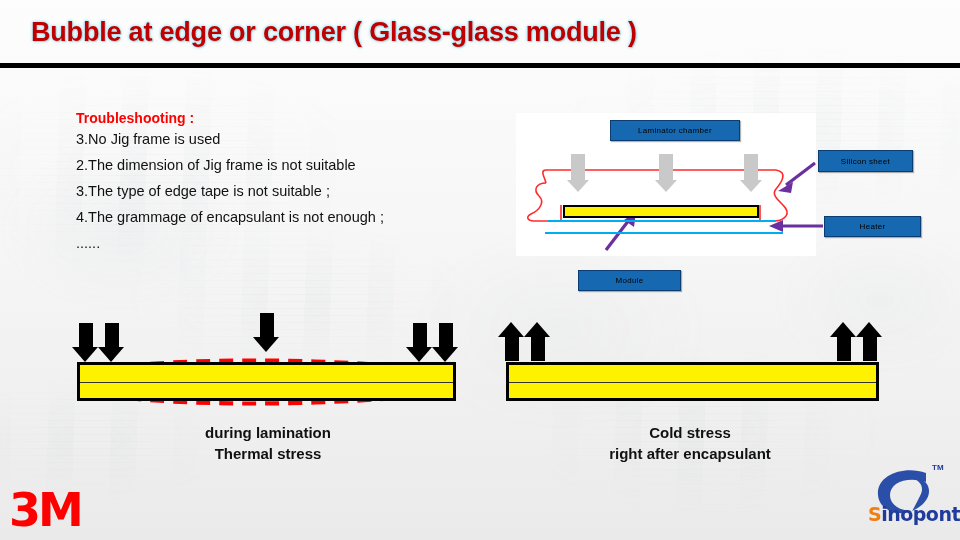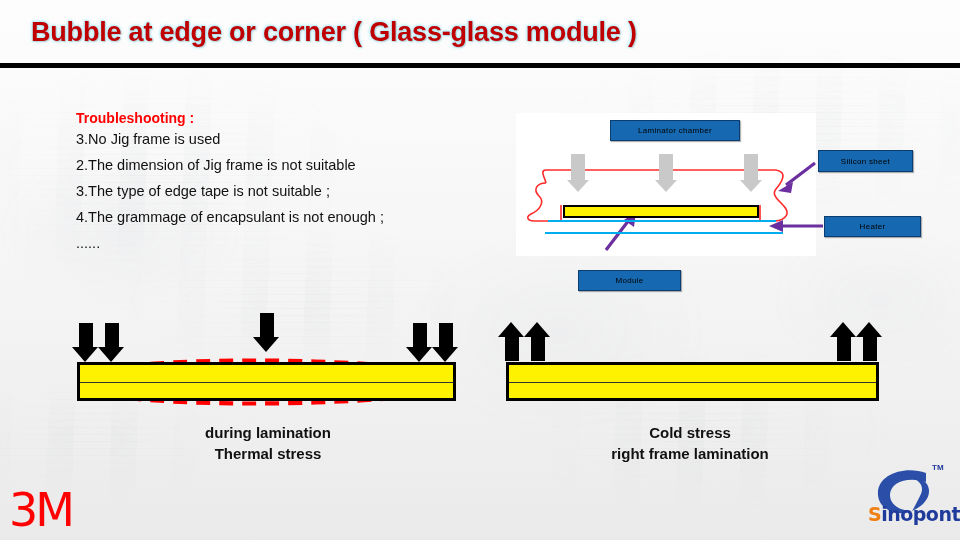--- a/index.html
+++ b/index.html
@@ -126,21 +126,21 @@
   }
   .blk-arrow.down .head{border-top:15px solid #000;}
   .blk-arrow.up .head{border-bottom:15px solid #000;}
   .blk-arrow.up .shaft{margin-top:0;}
 
   svg.overlay{position:absolute;left:0;top:0;width:960px;height:540px;pointer-events:none;}
 
   
   #logo3m{
     position:absolute;left:9px;top:487px;
-    color:#FF0000;font-weight:normal;font-size:46px;letter-spacing:-3px;
+    color:#FF0000;font-weight:bold;font-size:46px;letter-spacing:-3px;
     font-family:"DejaVu Sans", sans-serif;line-height:46px;
   }
   #logo-sino{position:absolute;left:866px;top:458px;width:92px;height:70px;}
   #sino-text{
     position:absolute;left:866px;top:503px;width:96px;text-align:center;
     font-size:19px;font-weight:bold;letter-spacing:-.5px;
     font-family:"DejaVu Sans", sans-serif;
   }
   #sino-text .s{color:#F07F13;}
   #sino-text .rest{color:#1F3B9B;}
@@ -278,21 +278,21 @@
     <div class="head"></div>
       <div class="shaft"></div>
   </div>
 
   <div class="panel-cap" id="cap-thermal">
     <div>during lamination</div>
     <div>Thermal stress</div>
   </div>
   <div class="panel-cap" id="cap-cold">
     <div>Cold stress</div>
-    <div>right frame lamination</div>
+    <div>right after encapsulant</div>
   </div>
 
   <div id="logo3m">3M</div>
 
   <svg id="logo-sino" viewBox="0 0 92 60">
     <path d="M60 10 C38 2, 10 12, 12 32 C13 47, 32 54, 46 48
              C36 48, 24 43, 24 32 C24 19, 42 13, 60 19 Z" fill="#2B4FA8"></path>
     <path d="M46 48 C58 43, 66 33, 62 23 C60 18, 54 15, 48 16
              C56 19, 58 26, 54 33 C51 39, 48 45, 46 48 Z" fill="#2B4FA8"></path>
   </svg>

